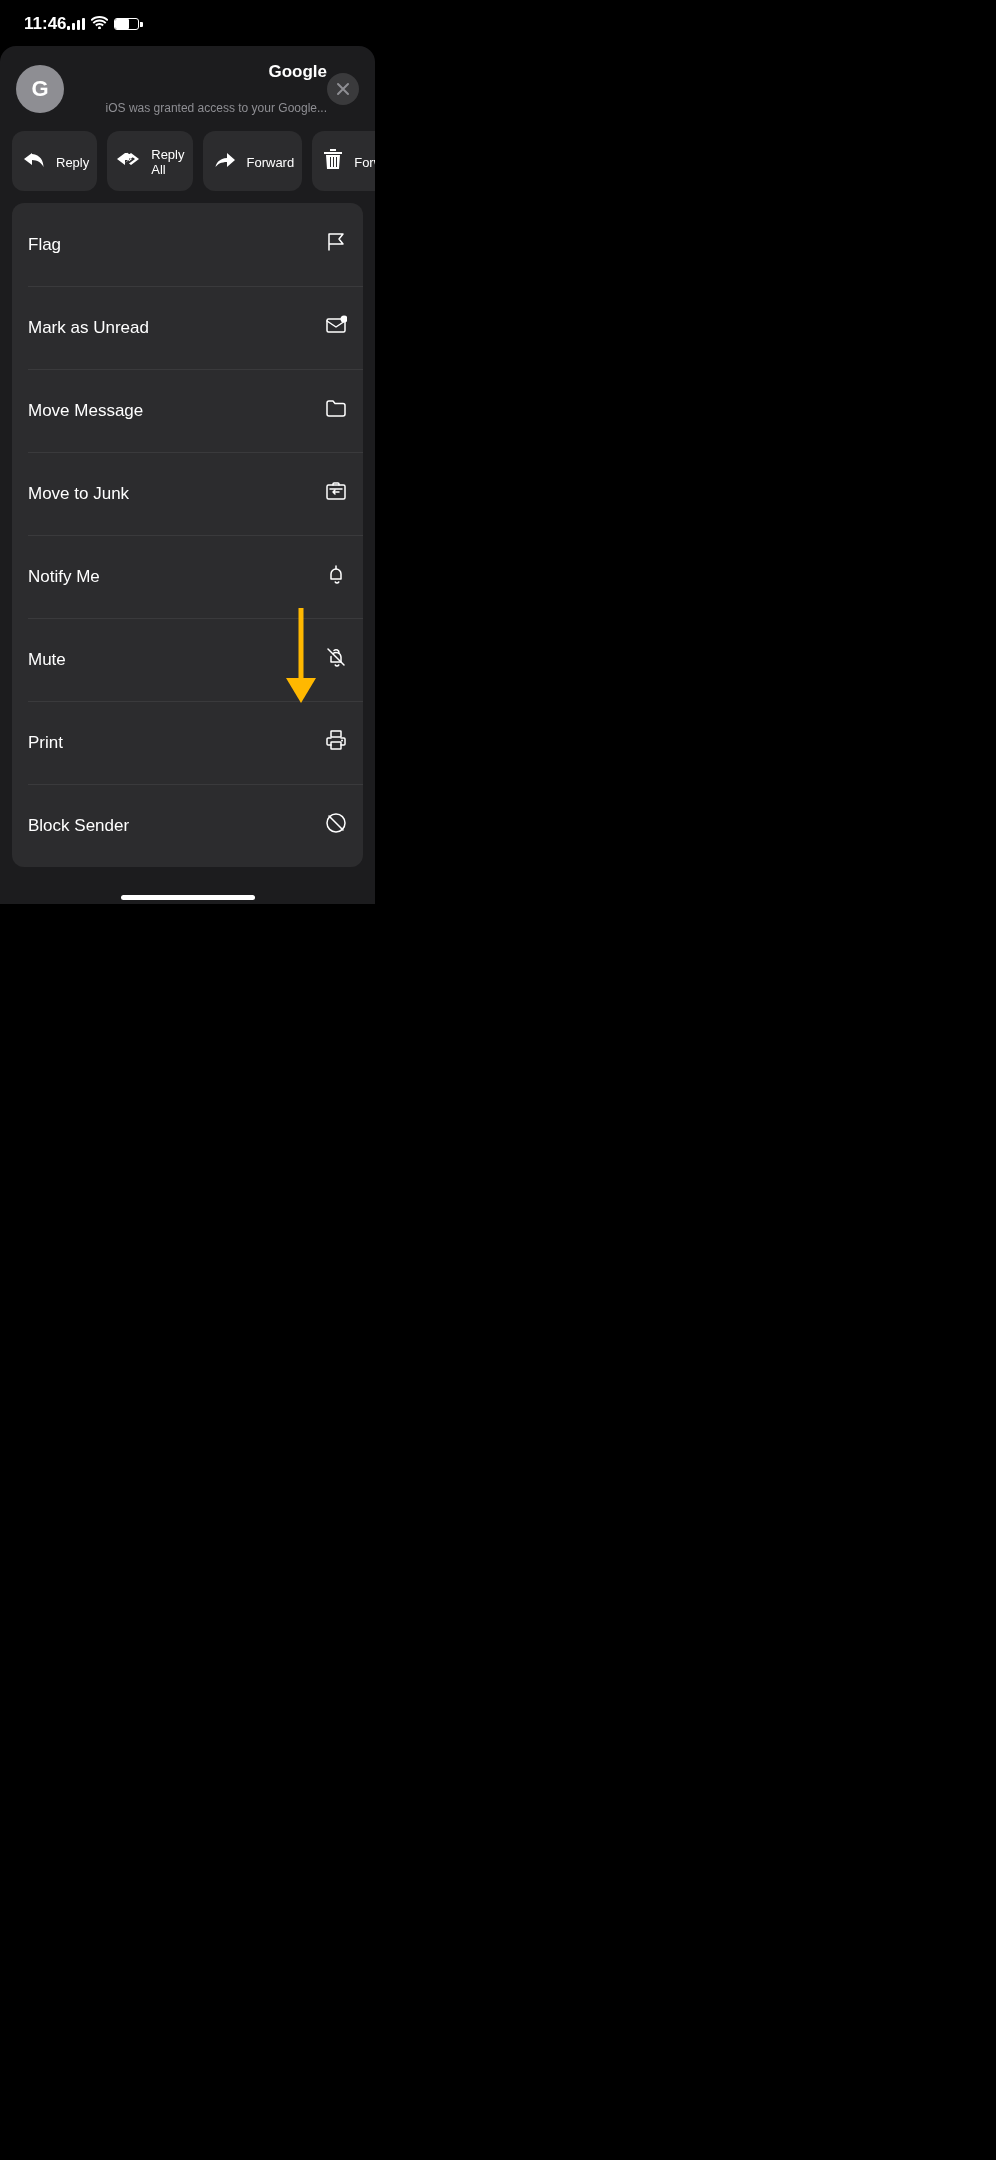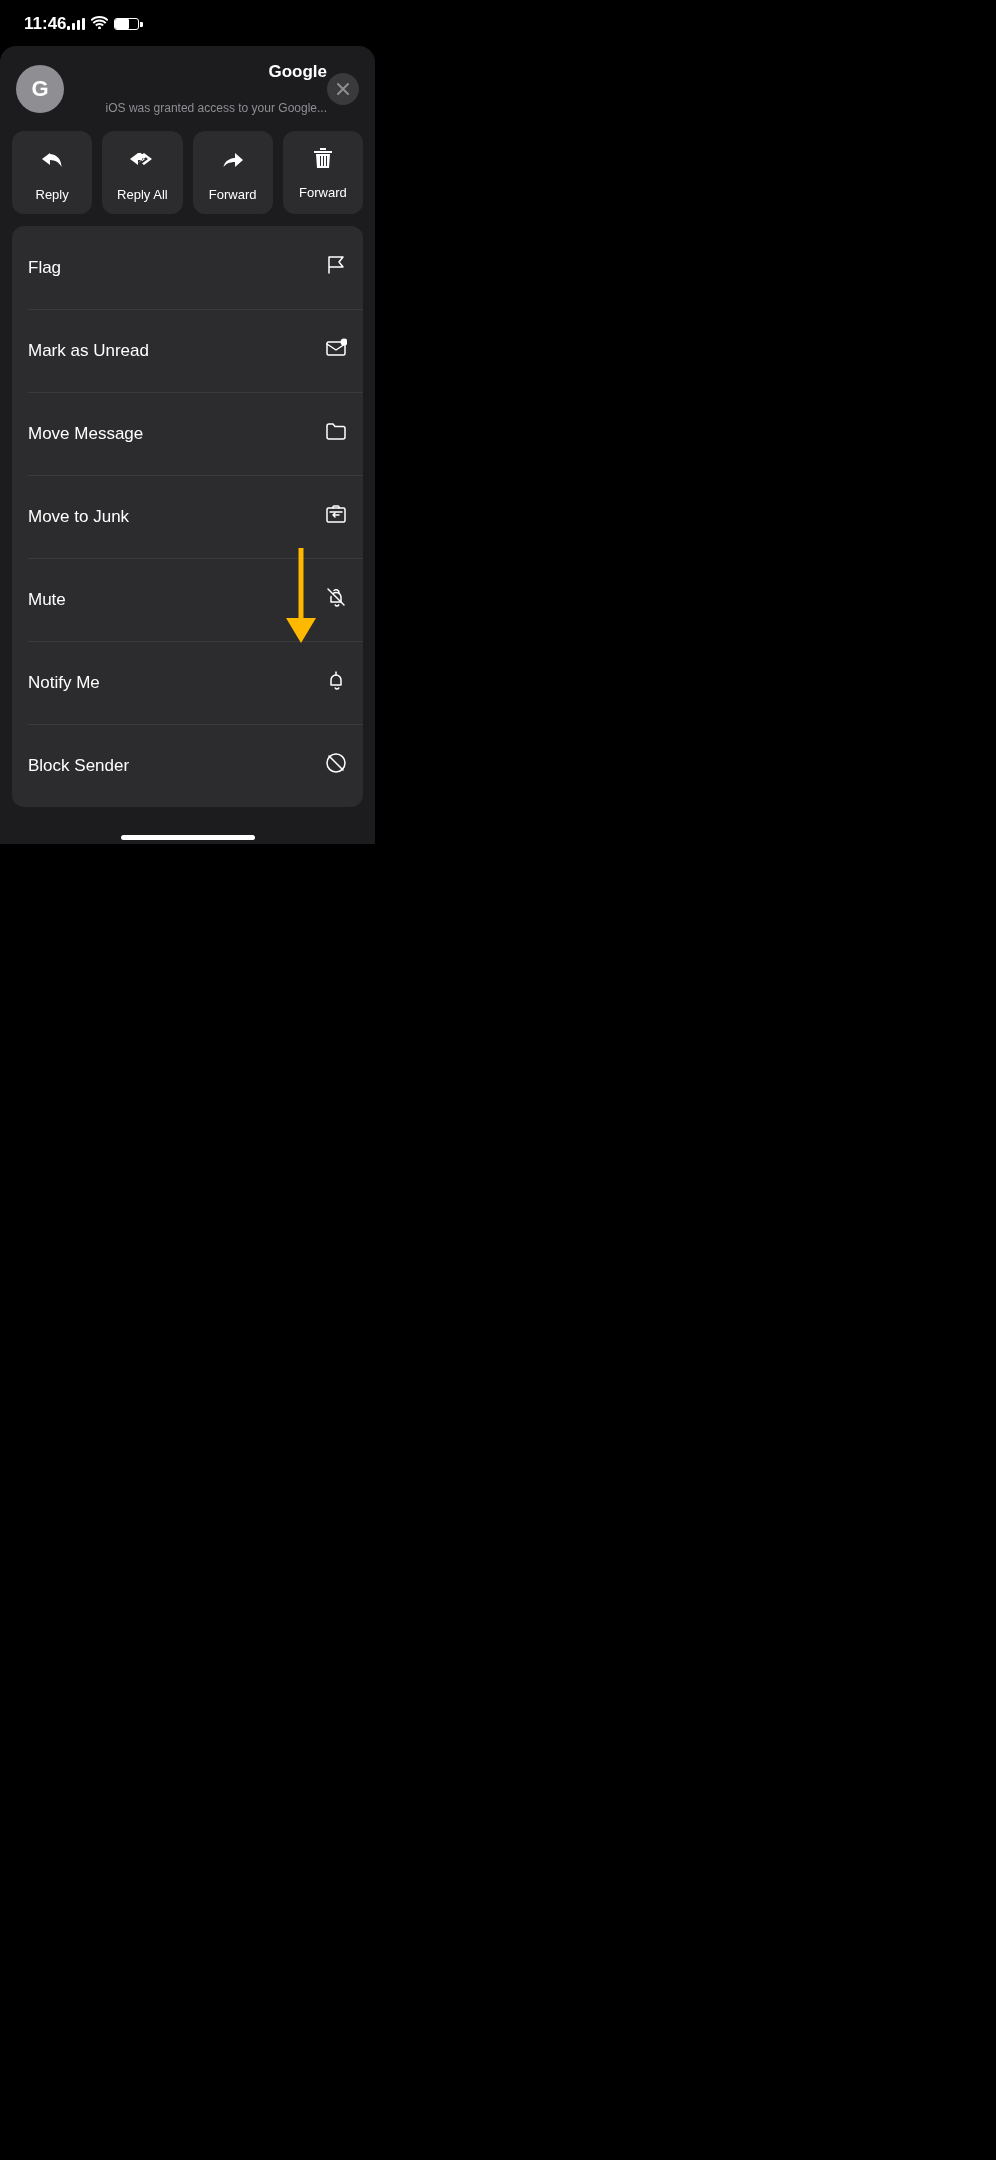--- a/index.html
+++ b/index.html
@@ -153,21 +153,21 @@
       gap: 10px;
       padding: 0 12px;
       margin-bottom: 12px;
     }
 
     .action-btn {
       background: #2c2c2e;
       border-radius: 12px;
       padding: 14px 8px 12px;
       display: flex;
-      flex-direction: column;
+      flex-direction: row;
       align-items: center;
       gap: 8px;
       cursor: pointer;
     }
 
     .action-btn-icon {
       font-size: 22px;
       color: #fff;
     }
 
@@ -363,50 +363,62 @@
       <span class="menu-item-icon">
         <svg width="22" height="22" viewBox="0 0 22 22" fill="none" stroke="white" stroke-width="1.5" stroke-linecap="round" stroke-linejoin="round">
           <rect x="2" y="5" width="18" height="14" rx="1.5"></rect>
           <path d="M8 5V4a1 1 0 011-1h4a1 1 0 011 1v1"></path>
           <path d="M8 12l6 0M8 12l2 2M8 12l2-2"></path>
           <line x1="5" y1="9" x2="17" y2="9"></line>
         </svg>
       </span>
     </div>
 
+    <div class="menu-item">
+      <span class="menu-item-label">Notify Me</span>
+      <span class="menu-item-icon">
+        <svg width="22" height="22" viewBox="0 0 22 22" fill="none" stroke="white" stroke-width="1.5" stroke-linecap="round" stroke-linejoin="round">
+          <path d="M13.73 19a2 2 0 01-3.46 0"></path>
+          <path d="M6 11a5 5 0 0110 0v5H6v-5z"></path>
+          <line x1="11" y1="3" x2="11" y2="6"></line>
+        </svg>
+      </span>
+    </div>
+
     <div class="menu-item" style="position:relative;">
       <span class="menu-item-label">Mute</span>
       <span class="menu-item-icon">
         <svg width="22" height="22" viewBox="0 0 22 22" fill="none" stroke="white" stroke-width="1.5" stroke-linecap="round" stroke-linejoin="round">
           <path d="M13.73 19a2 2 0 01-3.46 0"></path>
           <path d="M8 7.5A5 5 0 0116 11v5H6v-5c0-.17.01-.33.03-.49"></path>
           <path d="M3 3l16 16"></path>
           <path d="M9 4.5A3 3 0 0114 7"></path>
         </svg>
       </span>
 
       <div style="position:absolute; right:42px; top:-10px; pointer-events:none; z-index:10;">
         <svg width="40" height="100" viewBox="0 0 40 100">
           <line x1="20" y1="0" x2="20" y2="75" stroke="#FFB800" stroke-width="5" stroke-linecap="round"></line>
           <polygon points="5,70 20,95 35,70" fill="#FFB800"></polygon>
         </svg>
       </div>
     </div>
 
     <div class="menu-item">
-      <span class="menu-item-label">Notify Me</span>
-      <span class="menu-item-icon">
-        <svg width="22" height="22" viewBox="0 0 22 22" fill="none" stroke="white" stroke-width="1.5" stroke-linecap="round" stroke-linejoin="round">
-          <path d="M13.73 19a2 2 0 01-3.46 0"></path>
-          <path d="M6 11a5 5 0 0110 0v5H6v-5z"></path>
-          <line x1="11" y1="3" x2="11" y2="6"></line>
-        </svg>
-      </span>
-    </div>
-
+      <span class="menu-item-label">Print</span>
+      <span class="menu-item-icon">
+        <svg width="22" height="22" viewBox="0 0 22 22" fill="none" stroke="white" stroke-width="1.5" stroke-linecap="round" stroke-linejoin="round">
+          <rect x="6" y="2" width="10" height="6" rx="0.5"></rect>
+          <rect x="6" y="13" width="10" height="7" rx="0.5"></rect>
+          <path d="M6 9H3a1 1 0 00-1 1v5a1 1 0 001 1h3"></path>
+          <path d="M16 9h3a1 1 0 011 1v5a1 1 0 01-1 1h-3"></path>
+          <circle cx="17" cy="11.5" r="1" fill="white" stroke="none"></circle>
+        </svg>
+      </span>
+    </div>
 
     <div class="menu-item">
       <span class="menu-item-label">Block Sender</span>
       <span class="menu-item-icon">
         <svg width="22" height="22" viewBox="0 0 22 22" fill="none" stroke="white" stroke-width="1.5" stroke-linecap="round" stroke-linejoin="round">
           <circle cx="11" cy="11" r="9"></circle>
           <line x1="4" y1="4" x2="18" y2="18"></line>
         </svg>
       </span>
     </div>

